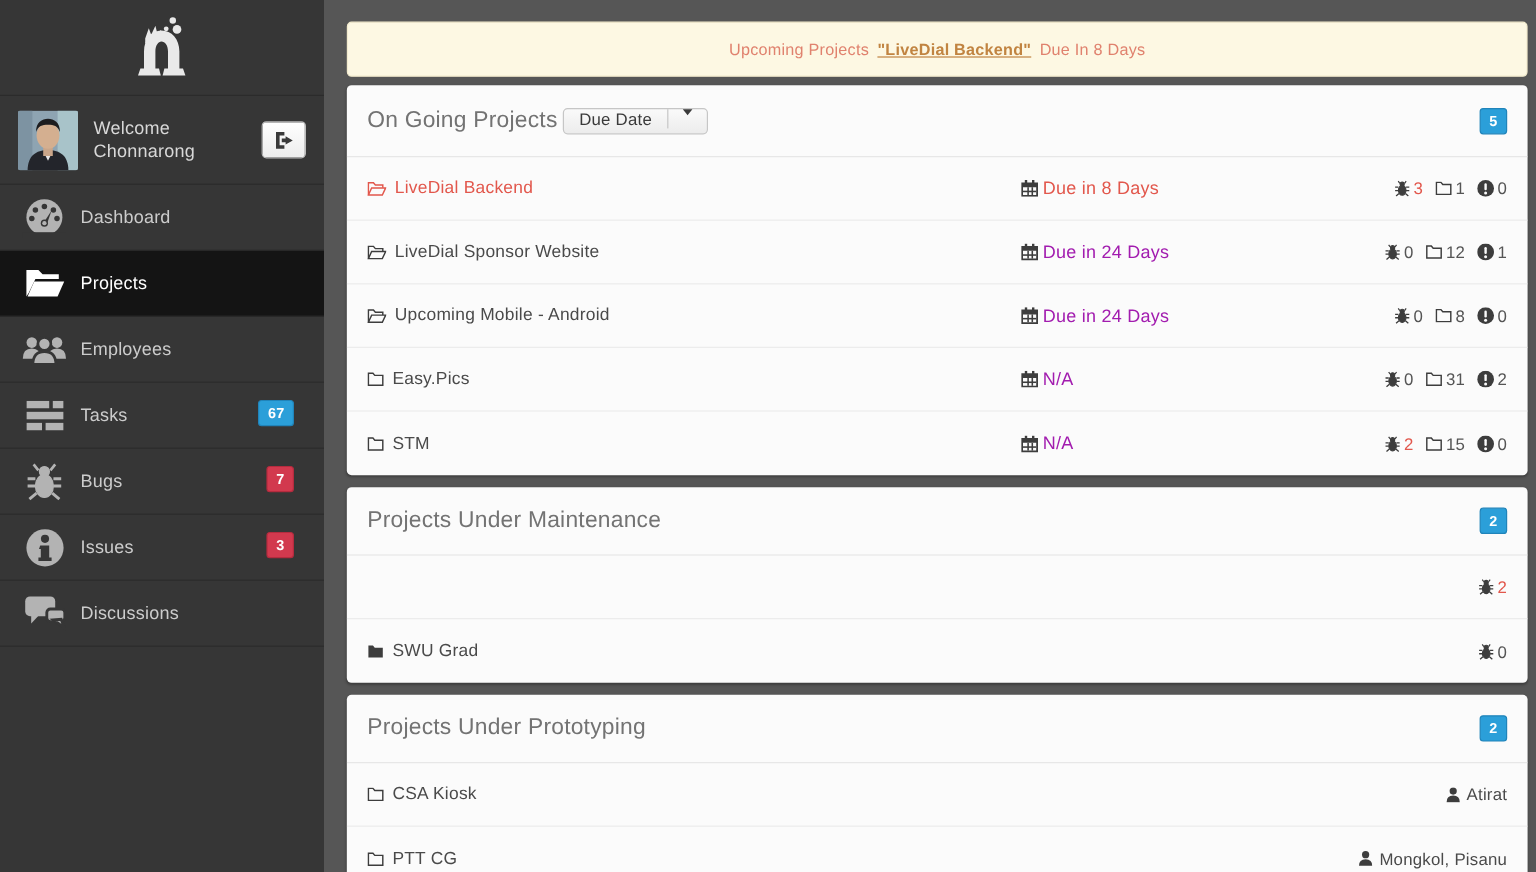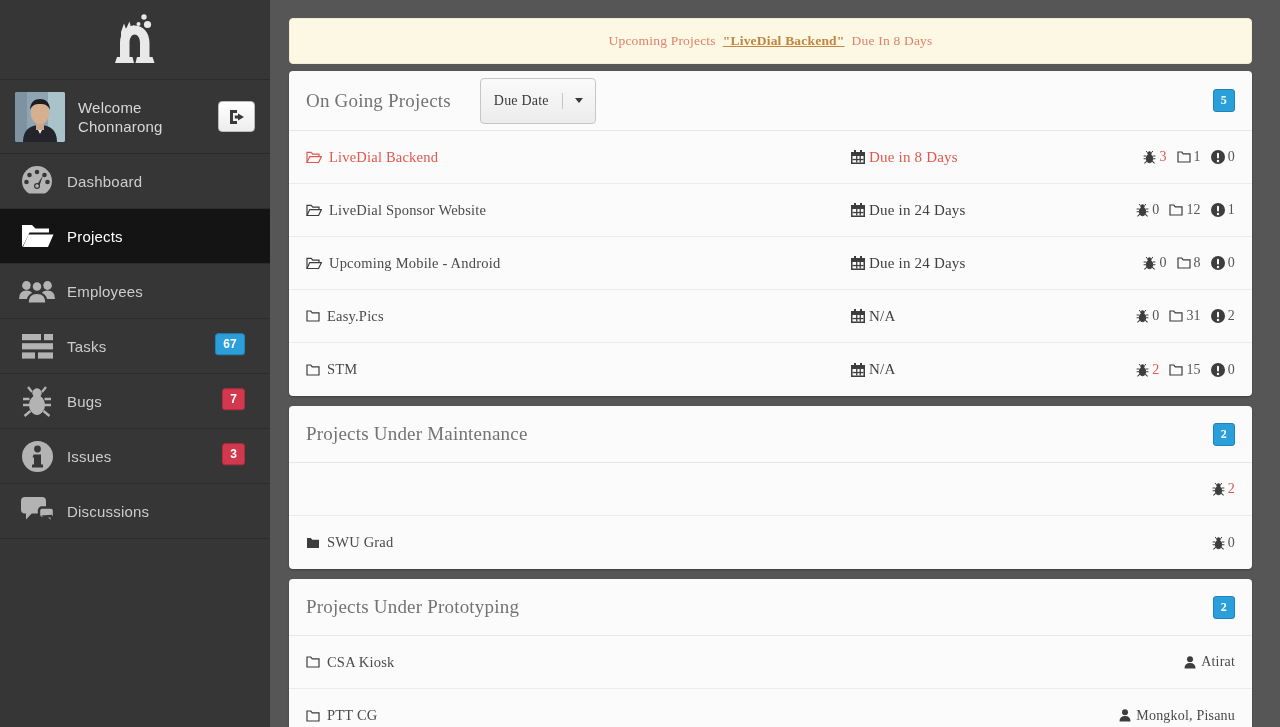--- a/index.html
+++ b/index.html
@@ -18,42 +18,42 @@
   .nav-item { height:55px; display:flex; align-items:center; border-bottom:1px solid #2c2c2c; cursor:pointer; position:relative; }
   .nav-icon { width:44px; margin-left:15px; display:flex; justify-content:center; color:#b3b3b3; flex:none; }
   .nav-label { margin-left:8px; font-size:15px; color:#cccccc; }
   .nav-item.active { background:#141414; }
   .nav-item.active .nav-icon, .nav-item.active .nav-label { color:#ffffff; }
   .nav-badge { position:absolute; right:25px; top:50%; transform:translateY(-58%); font-size:12px; font-weight:bold; color:#fff; padding:3px 7px; border-radius:3px; }
   .nav-badge.blue { background:#2b9fd9; border:1px solid #2084ba; }
   .nav-badge.red { background:#d2394e; border:1px solid #b52b3e; }
 
   
-  .main { flex:1; padding:18px 28px 0 19px;font-family:Liberation Serif, serif; }
+  .main { flex:1; padding:18px 7px 0 19px; }
   .alert { height:46px; background:#fdf8e3; border:1px solid #f3ecce; border-radius:4px; display:flex; align-items:center; justify-content:center; font-size:13.5px; color:#e0826e; margin-bottom:7px; }
   .alert a { color:#c18441; font-weight:bold; text-decoration:underline; margin:0 5px; cursor:pointer; }
   .alert span { margin:0 2px; }
 
   .panel { background:#fbfbfb; border-radius:4px; box-shadow:0 1px 2px rgba(0,0,0,.28); margin-bottom:10px; overflow:hidden; }
   .panel-header { display:flex; align-items:center; padding:0 17px; border-bottom:1px solid #e7e7e7; }
   .panel.ongoing .panel-header { height:60px; }
   .panel.small-h .panel-header { height:57px; }
   .panel-title { font-size:19px; font-weight:400; color:#737373; }
   .panel-badge { margin-left:auto; font-size:12px; font-weight:bold; color:#fff; background:#2b9fd9; border:1px solid #2084ba; padding:3px 7px; border-radius:3px; }
 
-  .sort-btn { display:flex; align-items:center; margin-left:29px; background:linear-gradient(#fafafa,#ececec); border:1px solid #c6c6c6; border-radius:4px; height:46px; cursor:pointer; color:#3a3a3a; }
+  .sort-btn { display:flex; align-items:flex-start; margin-left:4px; background:linear-gradient(#fafafa,#ececec); border:1px solid #c6c6c6; border-radius:4px; height:22px; cursor:pointer; color:#3a3a3a; }
   .sort-btn .lbl { display:flex; align-items:center; padding:0 13px; font-size:14px; border-right:1px solid #c6c6c6; }
   .sort-btn .car { display:flex; align-items:center; padding:0 12px; }
   .caret-down { width:0; height:0; border-left:4.5px solid transparent; border-right:4.5px solid transparent; border-top:5px solid #3a3a3a; }
 
   .prow { height:53px; display:flex; align-items:center; padding:0 17px; border-bottom:1px solid #ececec; cursor:pointer; }
   .prow:last-child { border-bottom:none; }
   .cell-name { width:545px; display:flex; align-items:center; font-size:14.5px; color:#4a4a4a; }
   .cell-name .icon { margin-right:7px; display:flex; color:#3d3d3d; }
-  .cell-due { flex:1; display:flex; align-items:center; font-size:15px; color:#404040; }
+  .cell-due { flex:1; display:flex; align-items:center; font-size:15px; color:#a21caf; }
   .cell-due .icon { margin-right:4px; color:#3d3d3d; display:flex; }
   .cell-counts { margin-left:auto; display:flex; align-items:center; font-size:14px; color:#555; }
   .cell-counts .icon { display:flex; color:#3d3d3d; margin-left:10px; margin-right:3px; }
   .cell-counts .icon:first-child { margin-left:0; }
   .urgent .cell-name, .urgent .cell-name .icon { color:#e2574c; }
   .urgent .cell-due { color:#e2574c; }
   .urgent .cell-due .icon { color:#3d3d3d; }
   .num.red { color:#e2574c; }
   .cell-members { margin-left:auto; display:flex; align-items:center; font-size:14px; color:#4a4a4a; }
   .cell-members .icon { display:flex; color:#3d3d3d; margin-right:5px; }

